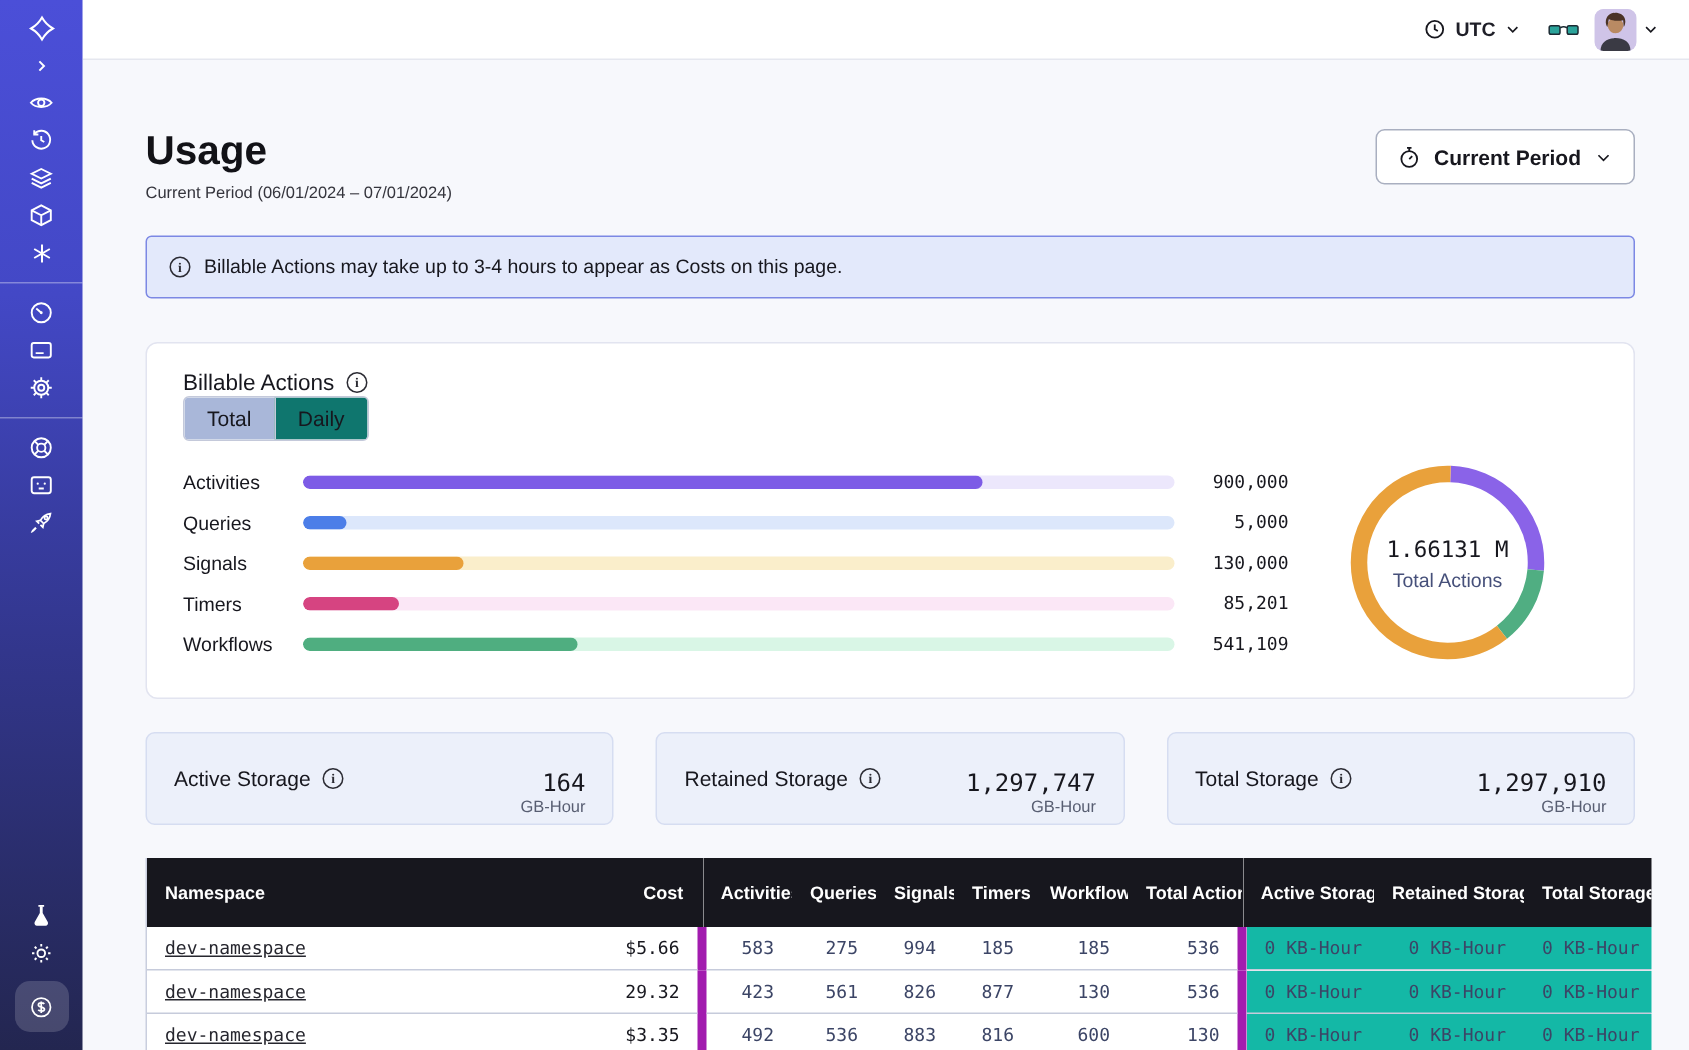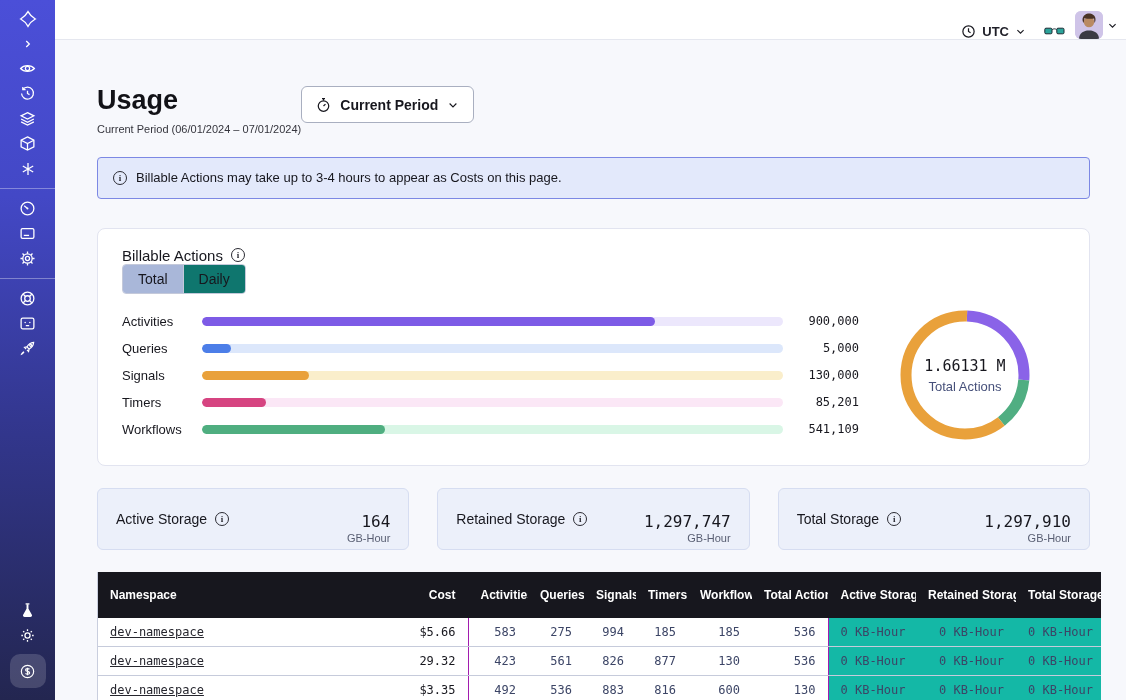--- a/index.html
+++ b/index.html
@@ -12,30 +12,30 @@
     display:flex;flex-direction:column;align-items:center;padding:6px 0 12px;}
   .sb-item{width:55px;height:25px;display:flex;align-items:center;justify-content:center;color:#fff;cursor:pointer;}
   .sb-item svg{display:block;}
   .sb-div{width:55px;border-top:1px solid rgba(255,255,255,.35);margin:7px 0;}
   .sb-spacer{flex:1;}
   .sb-money-btn{width:36px;height:34px;border-radius:10px;background:rgba(255,255,255,.16);
     display:flex;align-items:center;justify-content:center;color:#fff;cursor:pointer;margin-top:6px;}
 
   
   .topbar{position:fixed;left:55px;top:0;right:0;height:40px;background:#fff;
-    border-bottom:1px solid #E5E7EF;display:flex;align-items:flex-end;justify-content:flex-end;
-    padding-right:8px;gap:10px;z-index:9;}
+    border-bottom:1px solid #E5E7EF;display:flex;align-items:center;justify-content:flex-end;
+    padding-right:20px;gap:10px;z-index:9;}
   .tz-picker{display:flex;align-items:center;gap:6px;font-size:13px;font-weight:bold;color:#1F1F28;cursor:pointer;}
   .glasses-btn{margin-left:8px;cursor:pointer;display:flex;}
   .avatar-wrap{display:flex;align-items:center;gap:4px;cursor:pointer;}
   .avatar{width:28px;height:28px;border-radius:6px;background:#D9D3EE;overflow:hidden;display:block;}
 
   
   .main{position:absolute;left:55px;top:40px;width:1071px;height:660px;padding:0 36px 0 42px;}
-  .page-head{margin-top:46px;display:flex;justify-content:flex-start;align-items:flex-start;}
+  .page-head{margin-top:46px;display:flex;justify-content:space-between;align-items:flex-start;}
   .page-title{font-size:27px;font-weight:bold;color:#121217;line-height:1.1;}
   .page-sub{margin-top:7px;font-size:11px;color:#35353D;}
   .period-btn{display:flex;align-items:center;gap:9px;background:#fff;border:1px solid #A9AFC0;
     border-radius:6px;height:37px;padding:0 14px;font-size:14px;font-weight:bold;color:#17171E;cursor:pointer;}
 
   .banner{margin-top:22px;height:42px;background:#E3E9FB;border:1px solid #7C88E4;border-radius:4px;
     display:flex;align-items:center;gap:9px;padding:0 15px;font-size:13px;color:#17171E;}
 
   .info-icon{width:14px;height:14px;min-width:14px;border:1.3px solid #2B2B33;border-radius:50%;
     display:inline-flex;align-items:center;justify-content:center;font-size:9px;font-weight:bold;
@@ -76,21 +76,21 @@
   
   .usage-table-wrap{margin-top:22px;border-left:1px solid #C9CEDE;border-right:1px solid #C9CEDE;}
   table.usage{width:100%;border-collapse:collapse;table-layout:fixed;background:#fff;}
   table.usage th{background:#17171E;color:#fff;font-size:12px;font-weight:bold;height:31px;
     padding:16px 12px;text-align:right;white-space:nowrap;overflow:hidden;}
   table.usage th.al{text-align:left;}
   table.usage td{height:29px;border-bottom:1px solid #C6CBDB;font-size:12px;padding:0 12px;
     text-align:right;color:#3C4566;font-family:"DejaVu Sans Mono",monospace;white-space:nowrap;overflow:hidden;}
   table.usage td.al{text-align:left;}
   table.usage td.cost{color:#17171E;}
-  td.sep,th.sep{border-left:1px solid #a21caf;}
+  td.sep,th.sep{border-left:6px solid #a21caf;}
   table.usage th.sep{border-left:1px solid #17171E;}
   td.stor{background:#14b8a6;}
   .ns-link{color:#26262E;text-decoration:underline;cursor:pointer;}
   tr.partial td{height:9px;border-bottom:1px solid #C6CBDB;}
 </style>
 </head>
 <body>
 
 <nav class="sidebar">
   <div class="sb-item">

